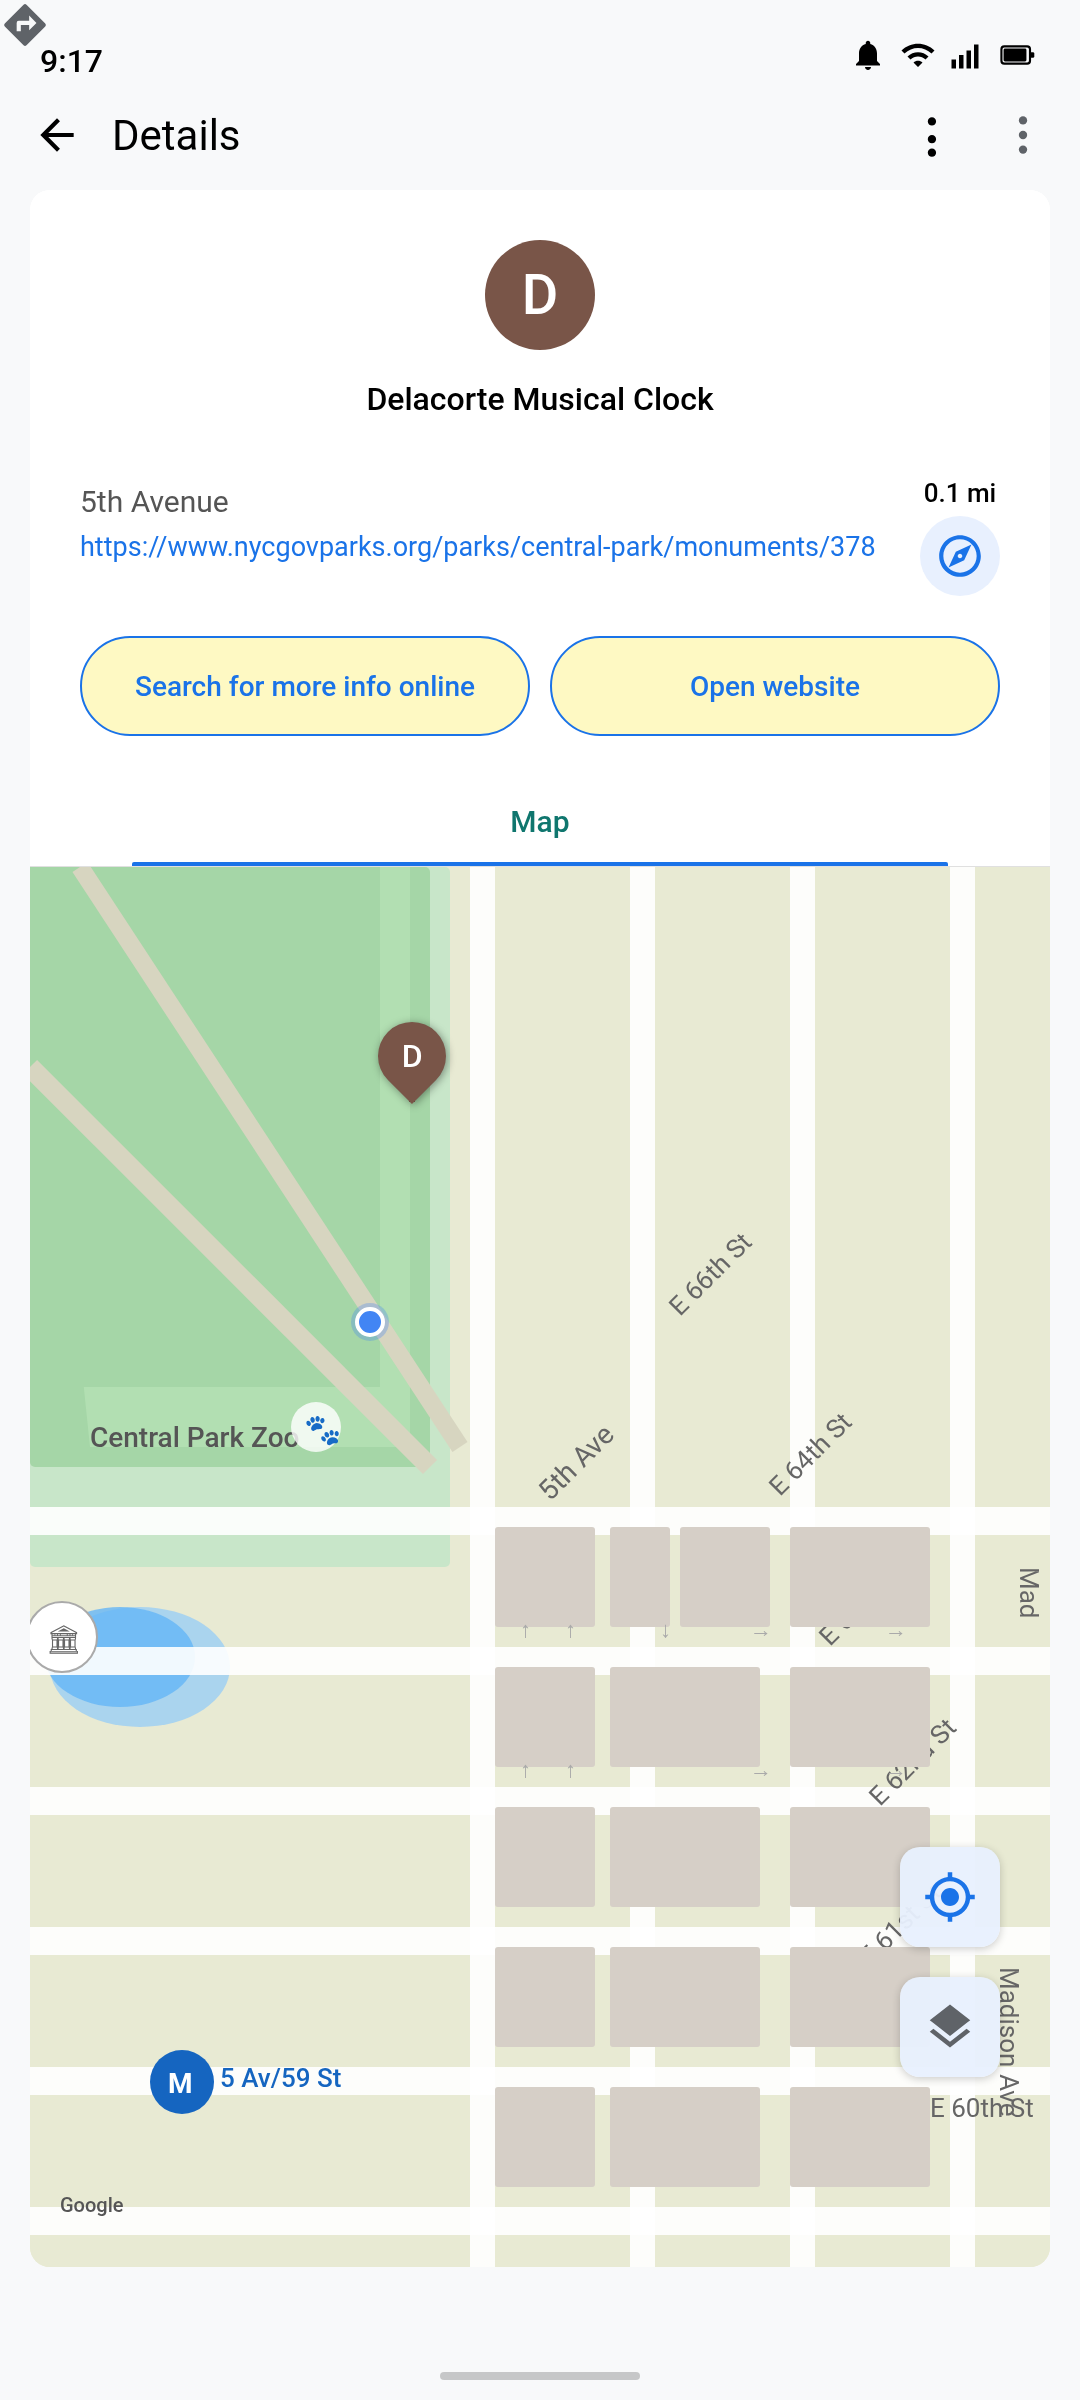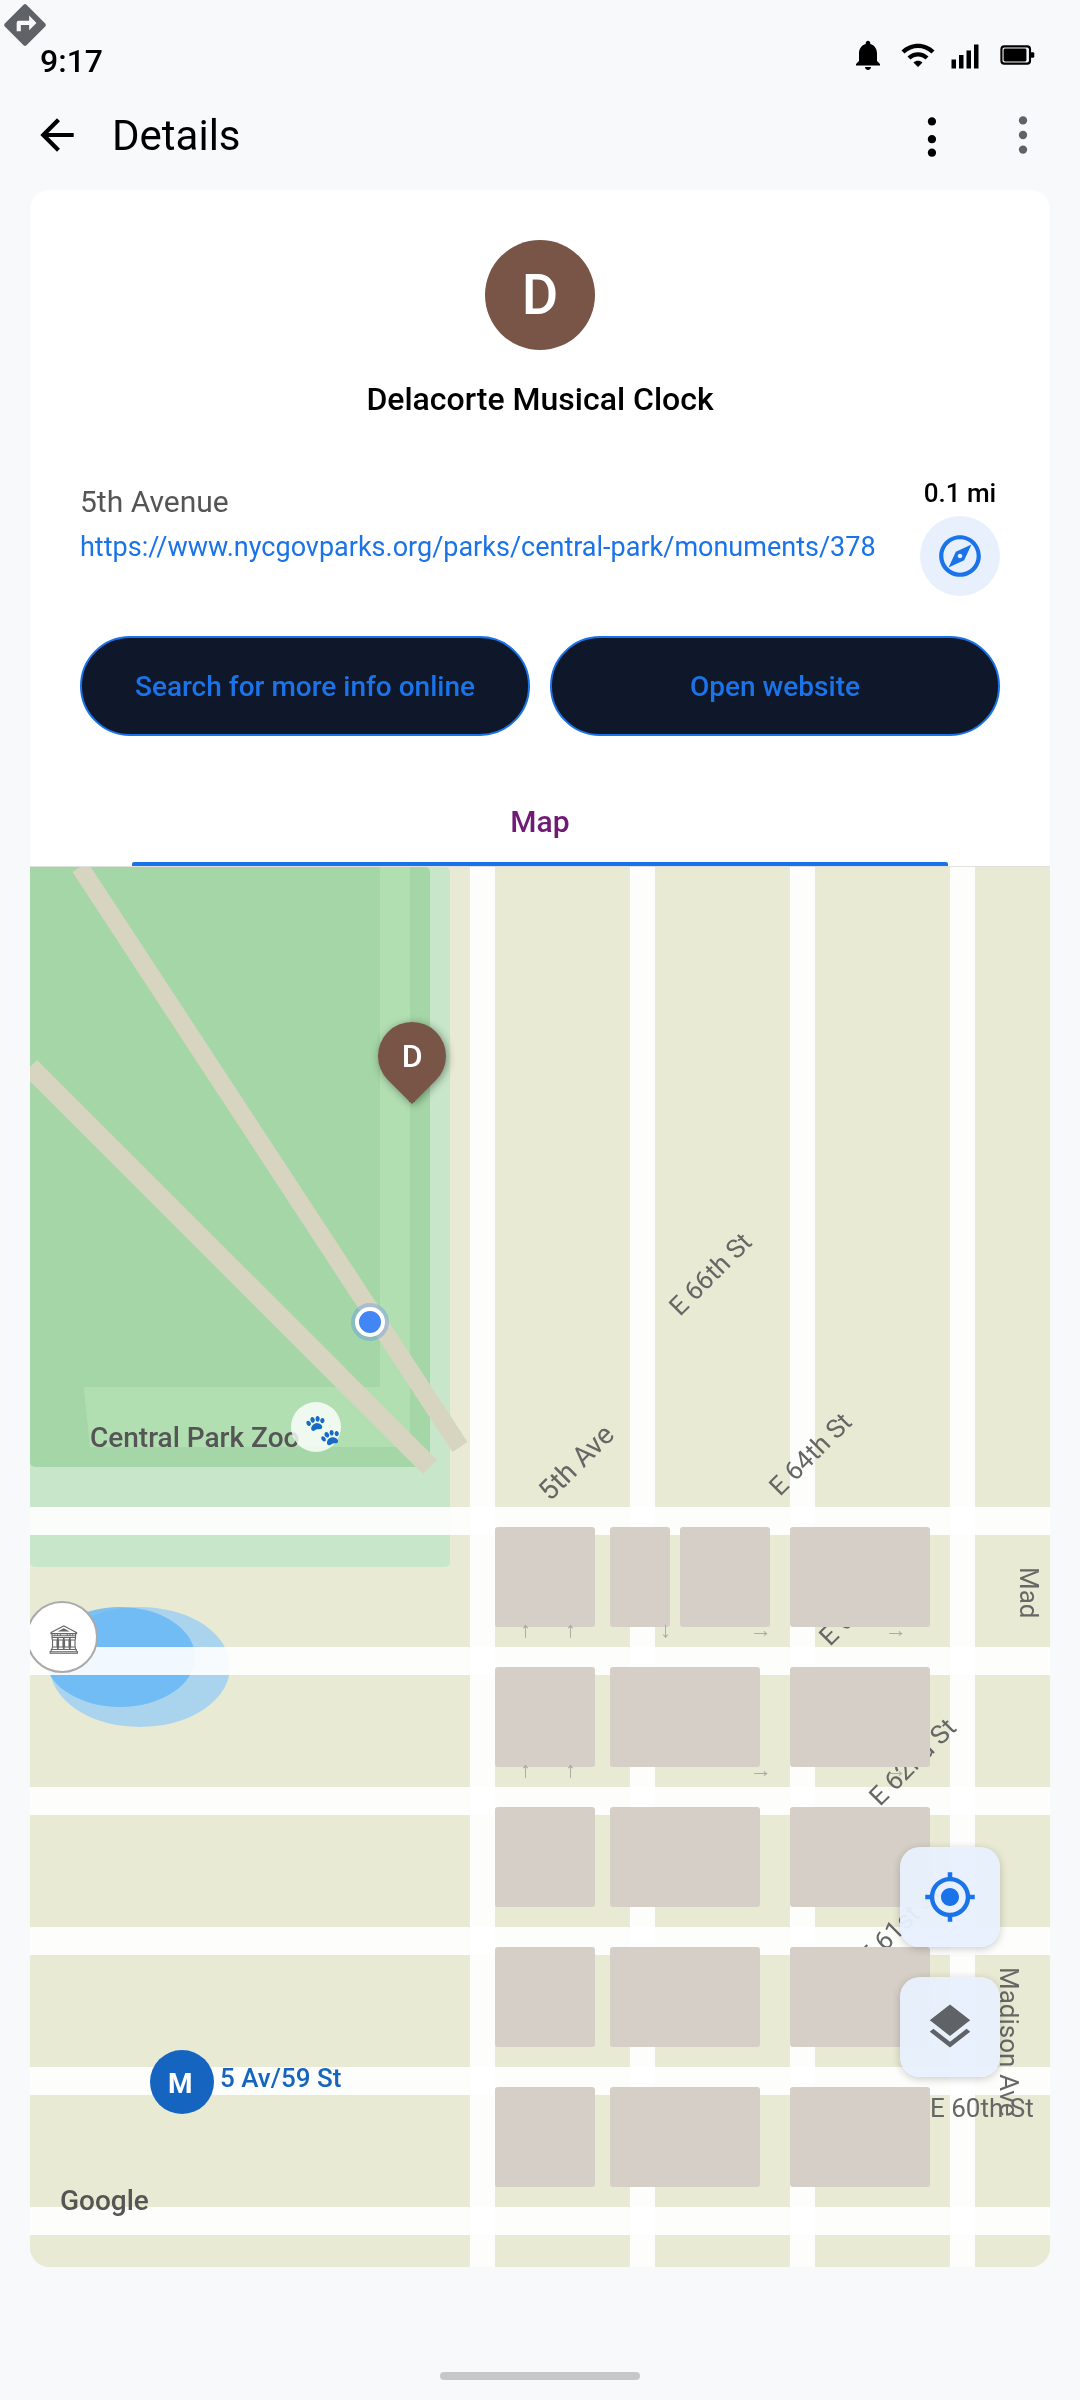--- a/index.html
+++ b/index.html
@@ -157,21 +157,21 @@
     }
     .action-pill {
       flex: 1;
       height: 100px;
       border-radius: 50px;
       border: 2px solid #1a73e8;
       display: flex;
       align-items: center;
       justify-content: center;
       cursor: pointer;
-      background: #0f172a;
+      background: #fef9c3;
     }
     .action-pill-text {
       font-size: 28px;
       font-weight: 500;
       color: #1a73e8;
       text-align: center;
     }
 
     
     .tabs {
@@ -186,21 +186,21 @@
       align-items: center;
       justify-content: center;
       cursor: pointer;
       position: relative;
     }
     .tab-label {
       font-size: 30px;
       font-weight: 500;
     }
     .tab.active .tab-label {
-      color: #701a75;
+      color: #0f766e;
     }
     .tab.inactive .tab-label {
       color: #666;
     }
     .tab-indicator {
       position: absolute;
       bottom: 0;
       left: 10%;
       width: 80%;
       height: 4px;
@@ -487,19 +487,19 @@
 
     
     <div class="map-btn map-btn-layers" style="position:absolute;bottom:190px;right:50px;">
       <svg width="54" height="54" viewBox="0 0 24 24" fill="#5f6368">
           <path d="M11.99 18.54l-7.37-5.73L3 14.07l9 7 9-7-1.63-1.27-7.38 5.74zM12 16l7.36-5.73L21 9l-9-7-9 7 1.63 1.27L12 16z"></path>
         </svg>
     </div>
 
     
     <div style="position:absolute;bottom:50px;left:30px;">
-      <span style="font-size:28px;color:#555;font-weight:500;">Google</span>
+      <span style="font-size:20px;color:#555;font-weight:500;">Google</span>
     </div>
   </div>
 
 </div>
 
 <div class="home-indicator"></div>
 
 </body></html>

